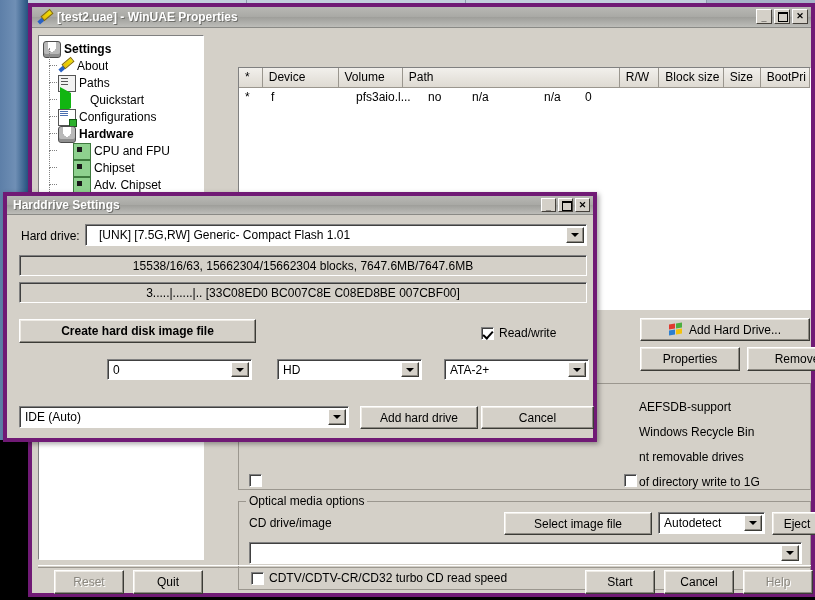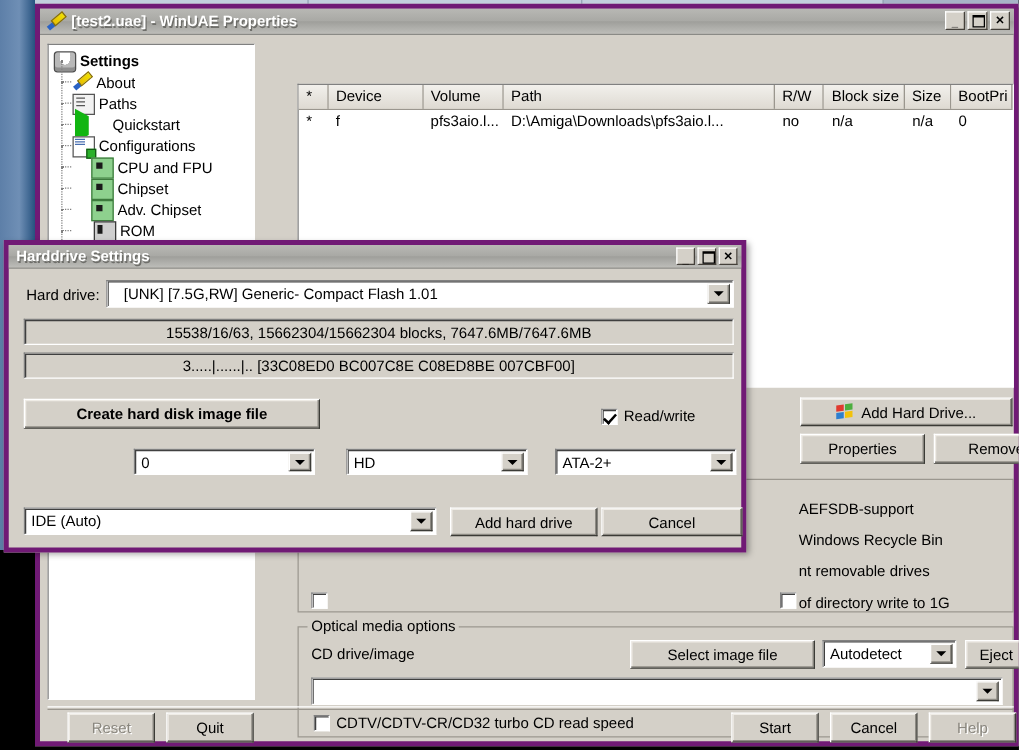--- a/index.html
+++ b/index.html
@@ -286,20 +286,25 @@
             <div class="tnode">
               <span class="ind dotline" style="width: 15px; height: 17px;"></span>
               <span class="ico ic-play"></span>
               <span class="lbl">Quickstart</span>
             </div>
             <div class="tnode">
               <span class="ind dotline" style="width: 15px; height: 17px;"></span>
               <span class="ico ic-config"></span>
               <span class="lbl">Configurations</span>
             </div>
+            <div class="tnode bold">
+              <span class="ind dotline" style="width: 15px; height: 17px;"></span>
+              <span class="ico ic-disk"></span>
+              <span class="lbl">Hardware</span>
+            </div>
             <div class="tnode">
               <span class="ind dotline" style="width: 30px; height: 17px;"></span>
               <span class="ico ic-chip"></span>
               <span class="lbl">CPU and FPU</span>
             </div>
             <div class="tnode">
               <span class="ind dotline" style="width: 30px; height: 17px;"></span>
               <span class="ico ic-chip"></span>
               <span class="lbl">Chipset</span>
             </div>
@@ -345,21 +350,20 @@
               <div class="th" style="width: 44px;">R/W</div>
               <div class="th" style="width: 72px;">Block size</div>
               <div class="th" style="width: 41px;">Size</div>
               <div class="th" style="width: 55px;">BootPri</div>
             </div>
           <div id="lv-rows">
               <div class="lv-row">
                 <div class="td" style="width: 26px;">*</div>
                 <div class="td" style="width: 85px;">f</div>
                 <div class="td" style="width: 72px;">pfs3aio.l...</div>
-                <div class="td" style="width: 245px;">D:\Amiga\Downloads\pfs3aio.l...</div>
                 <div class="td" style="width: 44px;">no</div>
                 <div class="td" style="width: 72px;">n/a</div>
                 <div class="td" style="width: 41px;">n/a</div>
                 <div class="td" style="width: 55px;">0</div>
               </div>
             </div>
         </div>
 
         <div class="btn" style="position:absolute;left:430px;top:283px;width:170px;height:23px;">
           <span class="winlogo">

